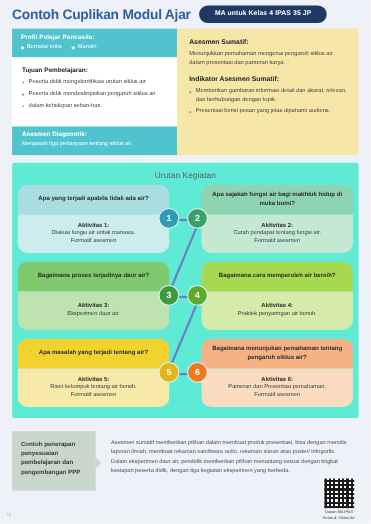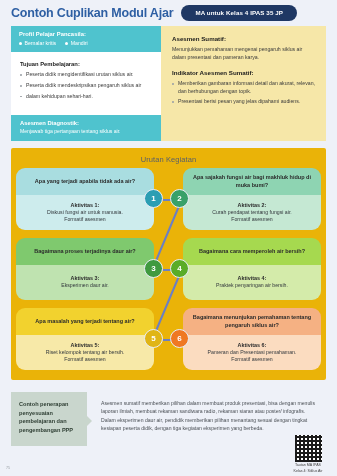--- a/index.html
+++ b/index.html
@@ -74,21 +74,21 @@
   .diag-title{font-size:5.8px;font-weight:bold;}
   .diag-text{font-size:5.1px;margin-top:2px;line-height:1.4;}
 
   .sum-title{font-size:6.2px;font-weight:bold;color:#1b1b1b;}
   .sum-text{font-size:5.2px;line-height:1.62;color:#3b3b3b;margin-top:3px;}
   .ind-title{font-size:6.2px;font-weight:bold;color:#1b1b1b;margin-top:7px;}
 
   
   .flow{
     position:absolute;left:11px;top:148px;width:315px;height:232px;
-    background:#eab308;border-radius:2px;
+    background:#5eead4;border-radius:2px;
   }
   .flow-title{
     text-align:center;font-size:7.5px;color:#5a6068;
     padding-top:7px;letter-spacing:0.1px;
   }
 
   .rows{position:absolute;left:0;top:20px;width:315px;}
   .row{position:relative;height:64px;margin-bottom:6px;}
   .card{
     position:absolute;top:0;width:138px;height:62px;

